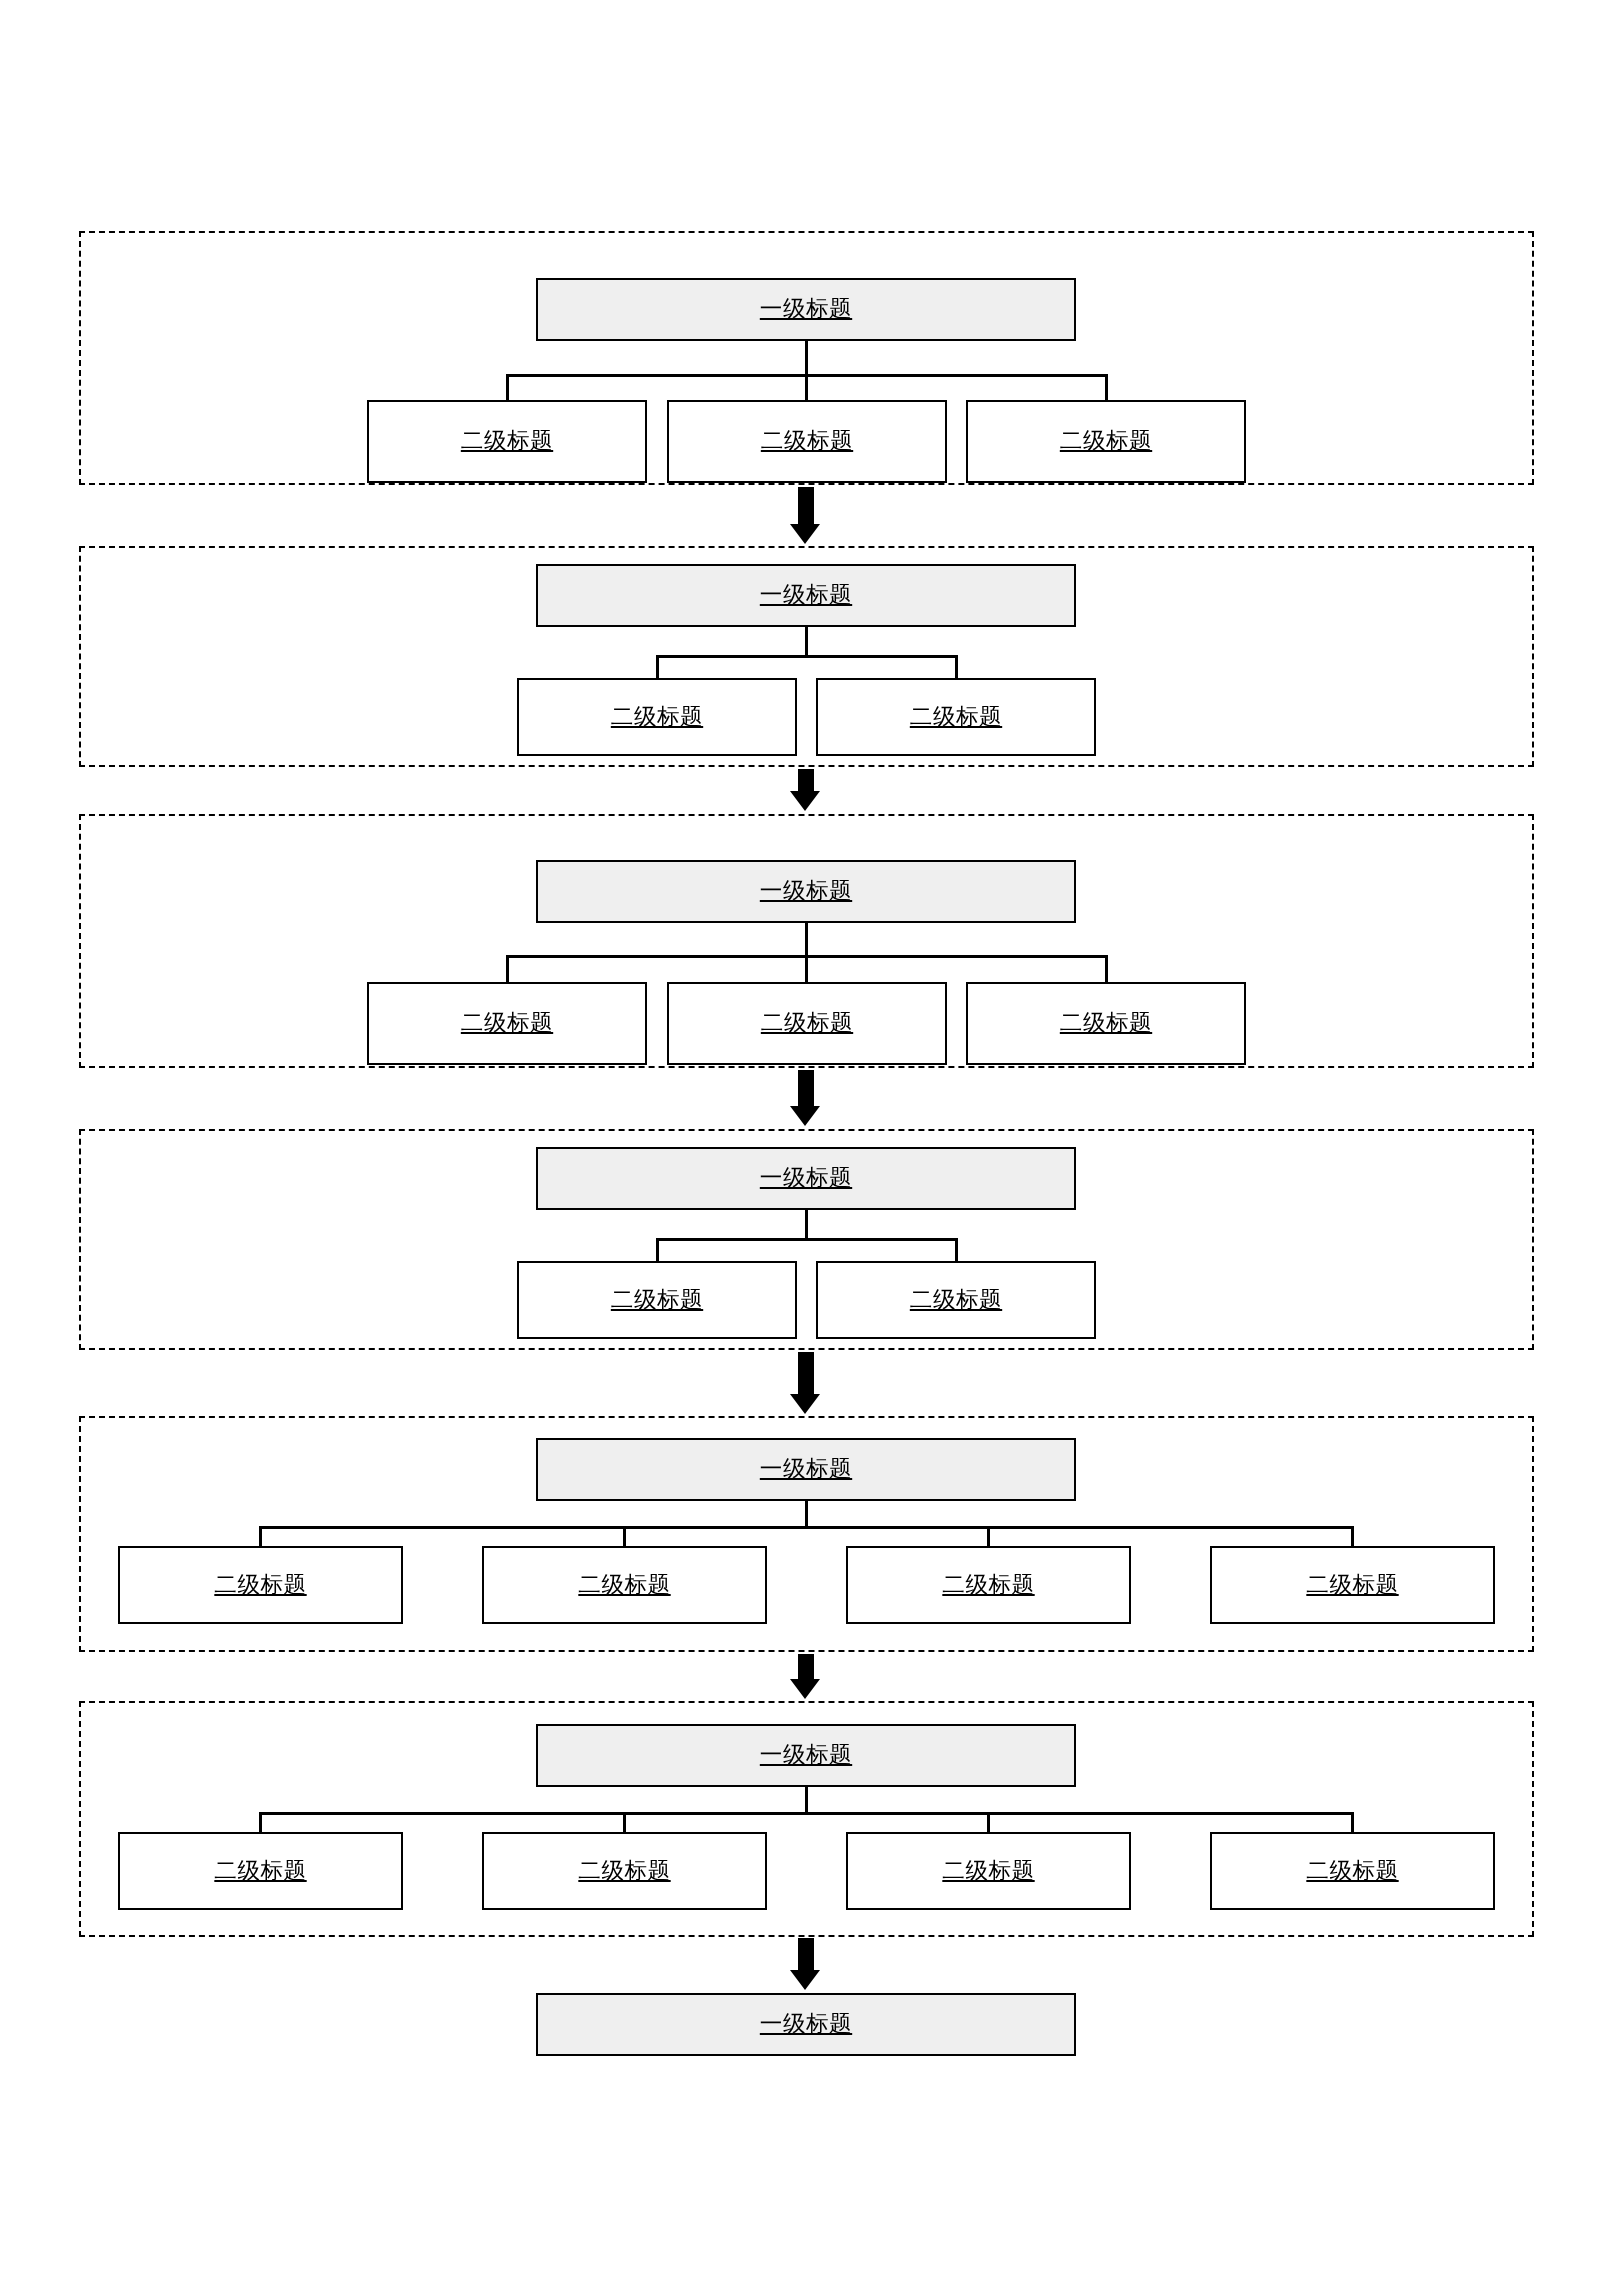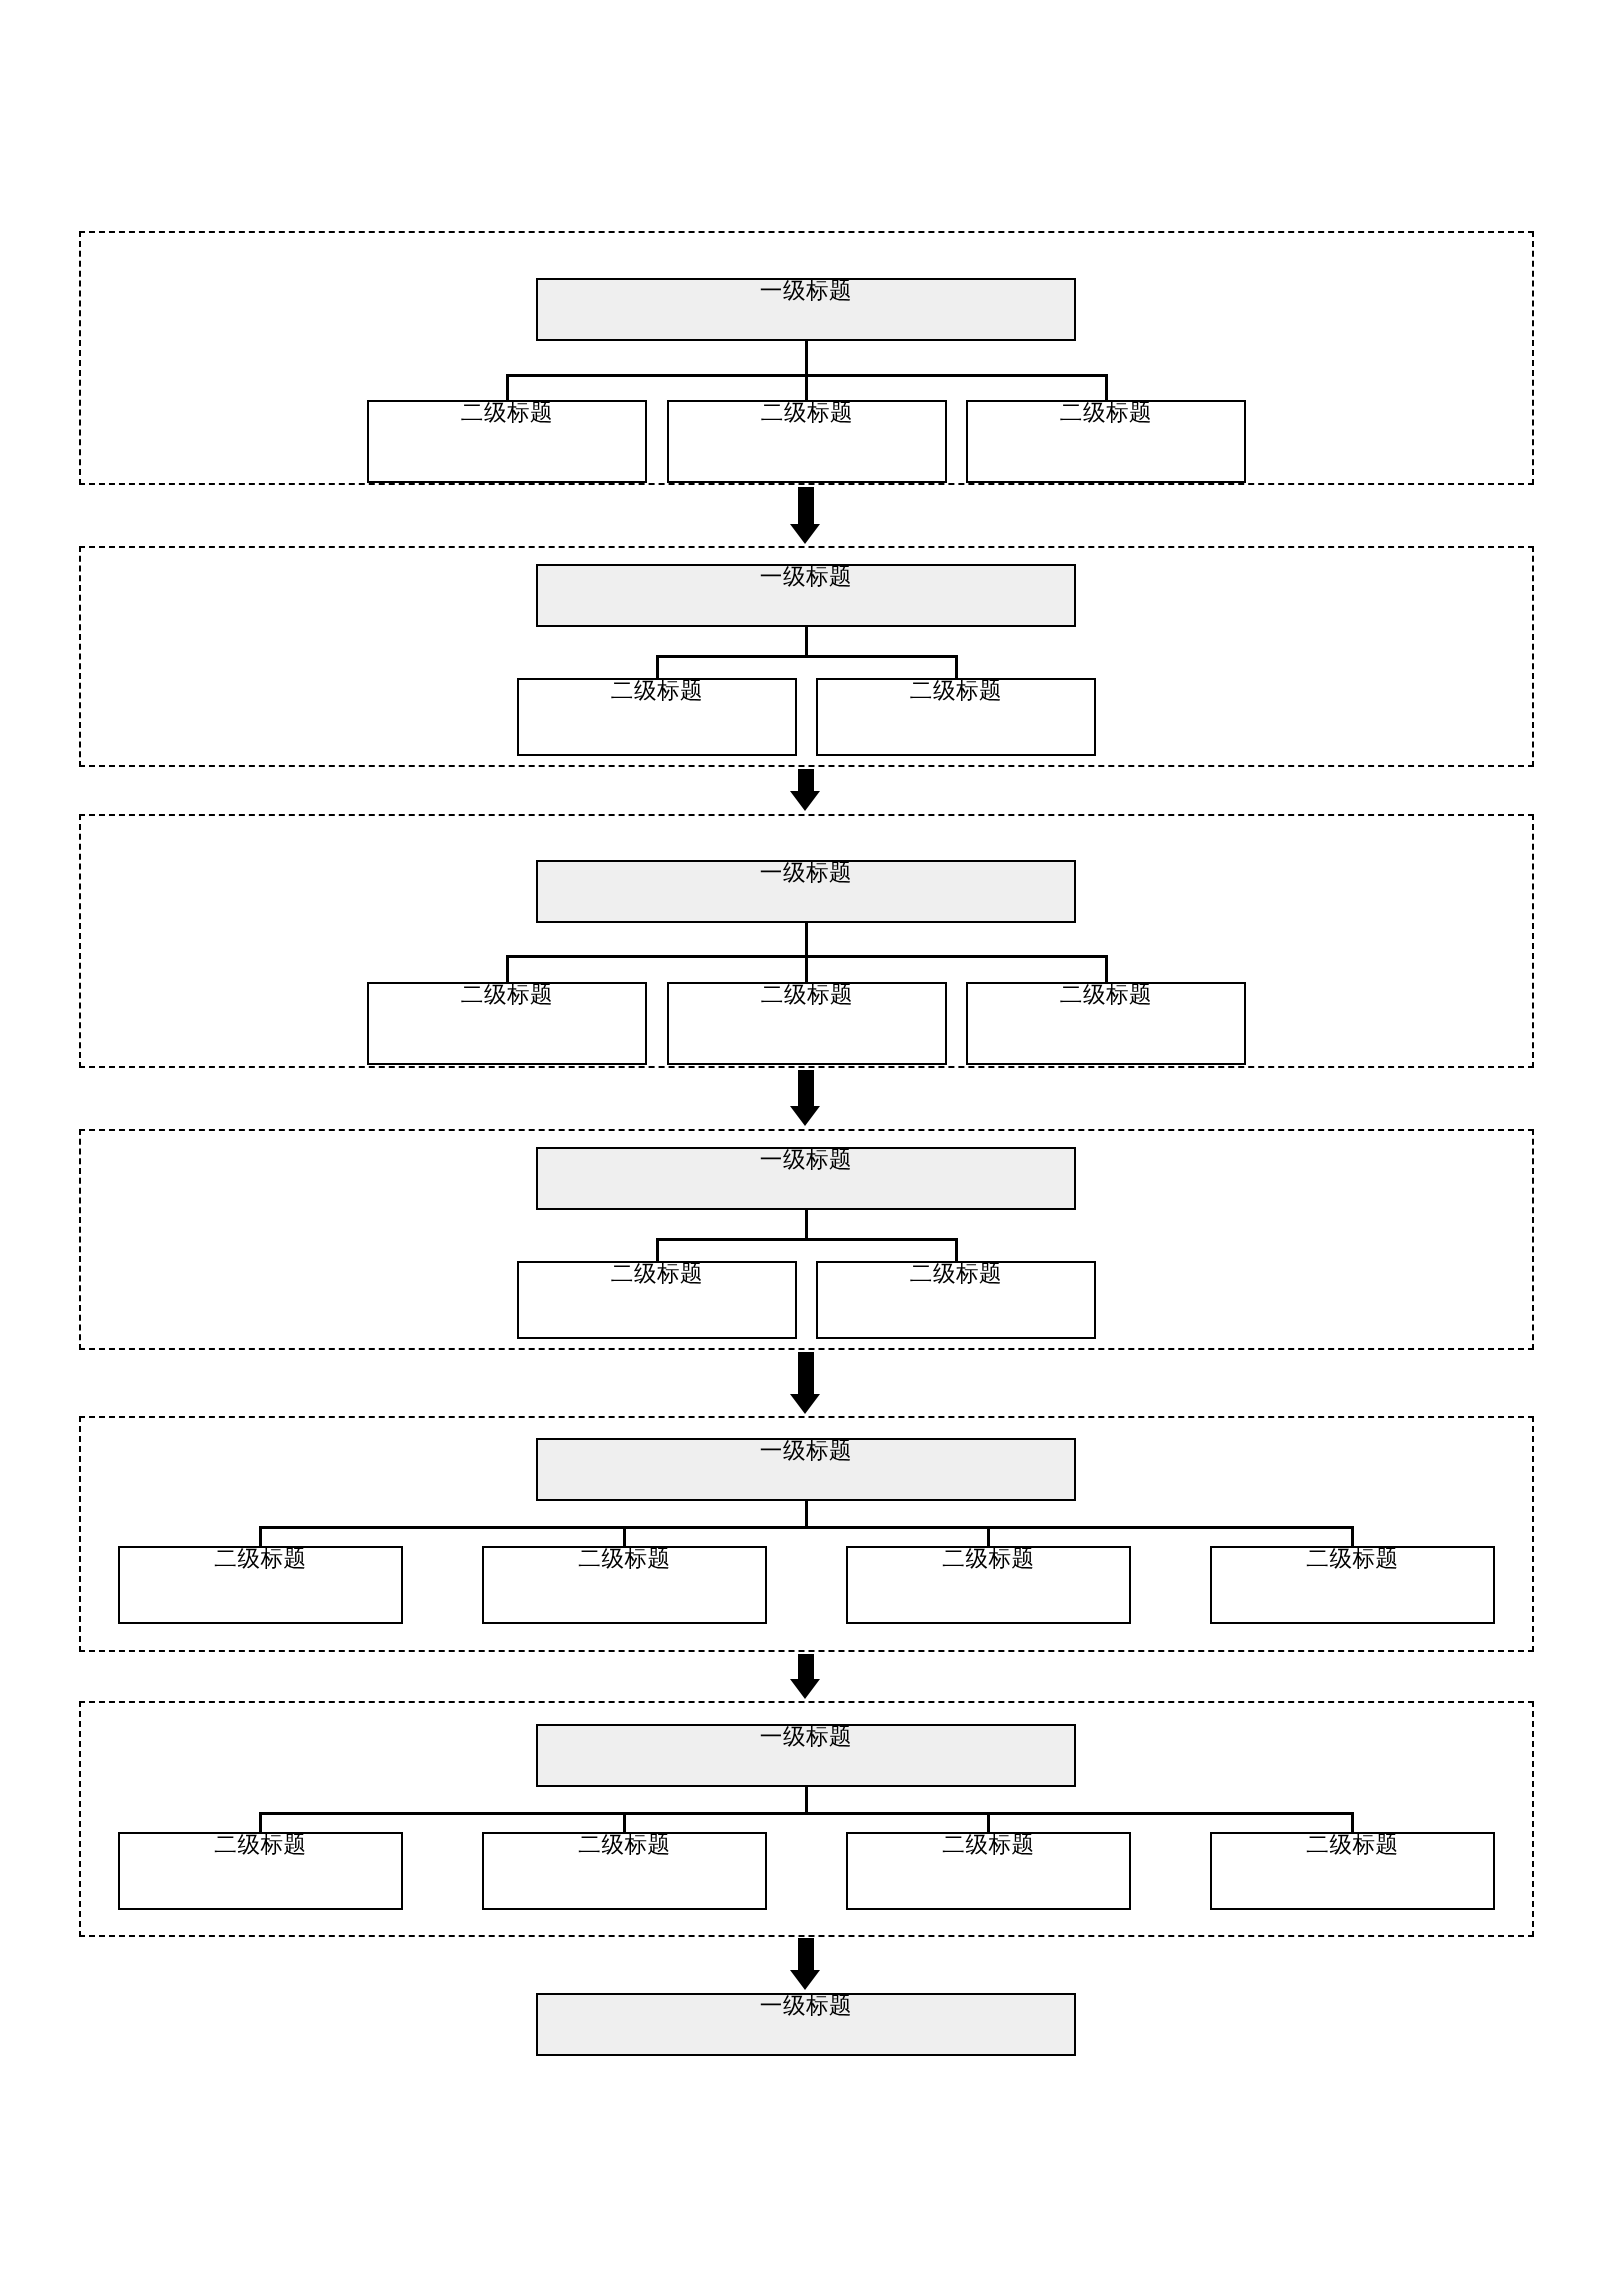--- a/index.html
+++ b/index.html
@@ -32,23 +32,24 @@
     border: 2.5px dashed #000000;
     background: #ffffff;
   }
 
   
   .node {
     position: absolute;
     box-sizing: border-box;
     border: 2.5px solid #000000;
     display: flex;
-    align-items: flex-start;
+    align-items: center;
     justify-content: center;
     background: #ffffff;
+    text-decoration: underline;
   }
   .node.level1 {
     background: #efefef;
   }
   .node .label {
     font-size: 22.6px;
     line-height: 1;
     color: #000000;
     letter-spacing: 0.5px;
     white-space: nowrap;

